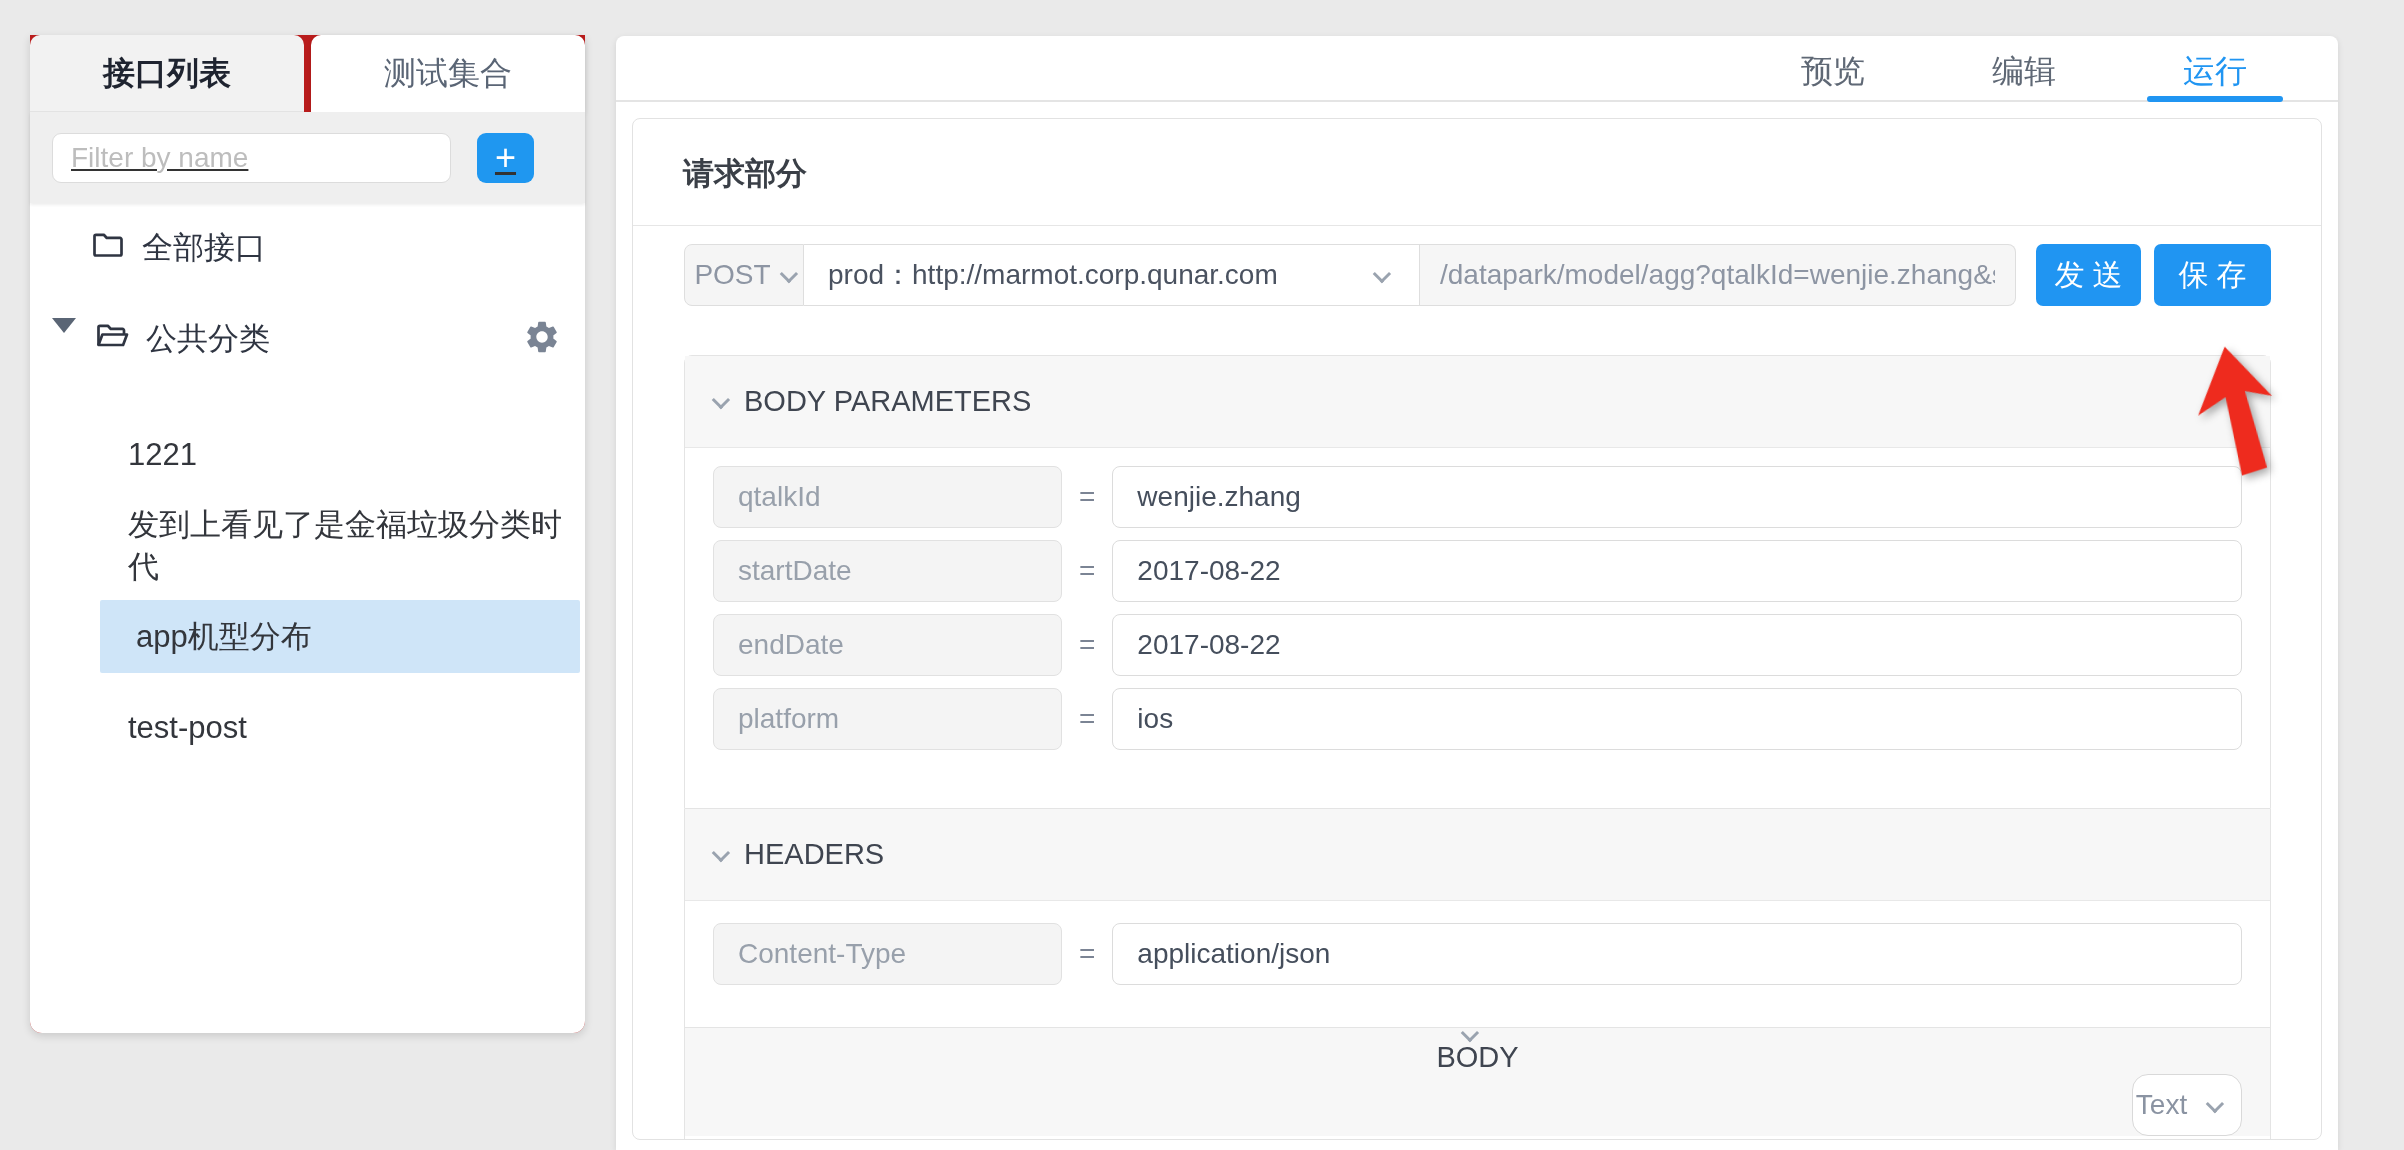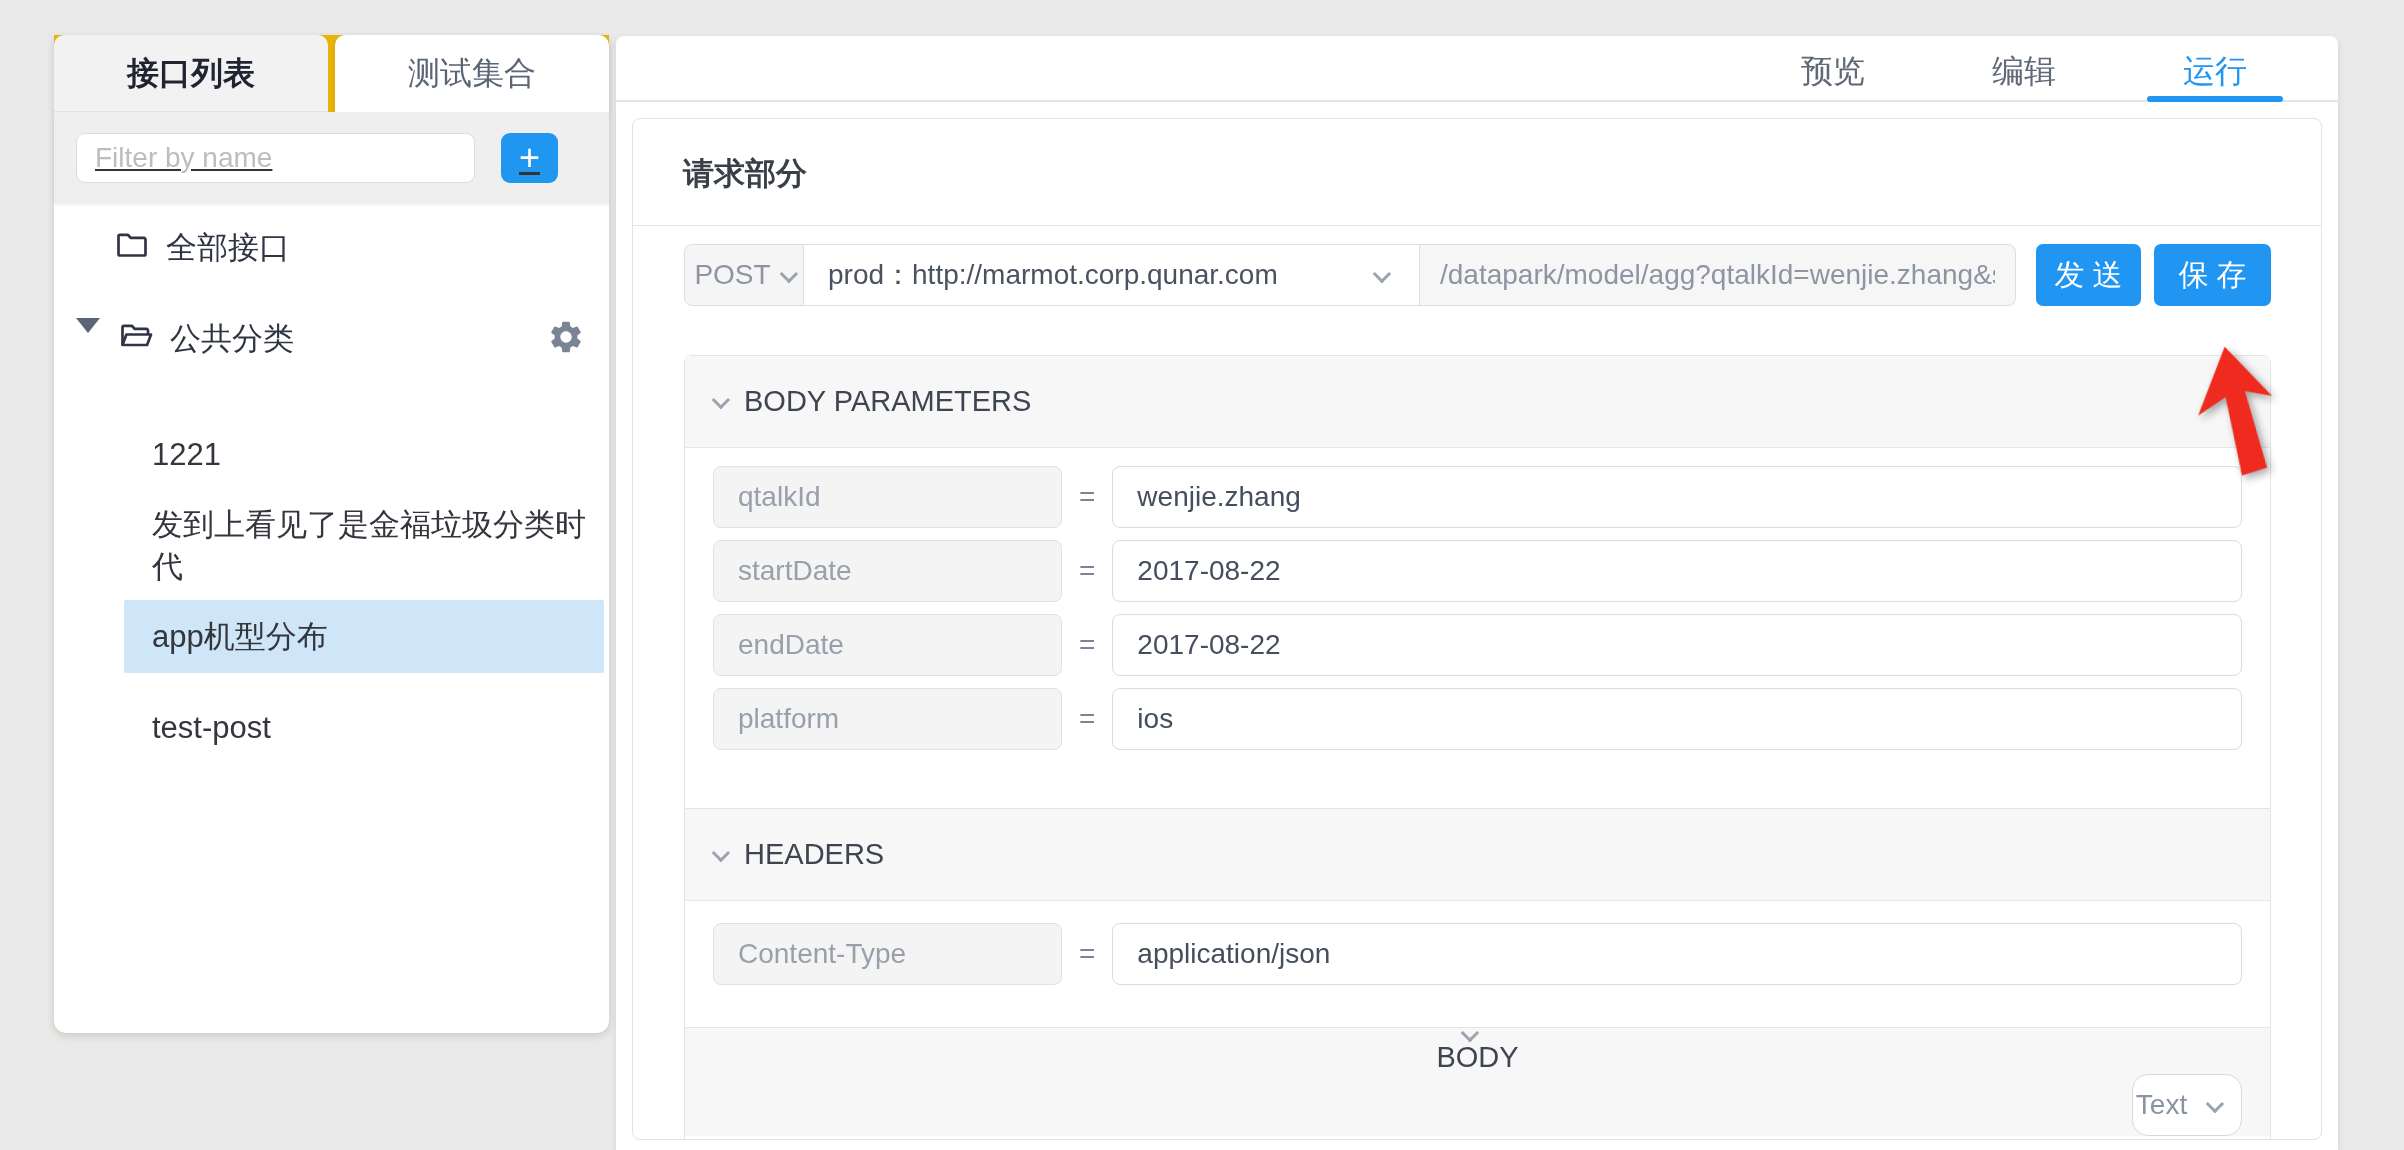--- a/index.html
+++ b/index.html
@@ -5,22 +5,22 @@
   * { margin:0; padding:0; box-sizing:border-box; }
   html,body { width:2404px; height:1150px; overflow:hidden; }
   body {
     position:relative;
     background:#eaeaea;
     font-family:"Liberation Sans","DejaVu Sans",sans-serif;
     color:#333;
   }
   
   .sidebar { position:absolute; left:30px; top:35px; width:555px; height:998px;
-    background:#eab308; border-radius:0 0 12px 12px;
-    box-shadow:0 3px 8px rgba(0,0,0,.14); display:flex; flex-direction:column;margin-left:24px; }
+    background:#b91c1c; border-radius:0 0 12px 12px;
+    box-shadow:0 3px 8px rgba(0,0,0,.14); display:flex; flex-direction:column; }
   .side-tabs { display:flex; height:77px; flex:0 0 77px; }
   .side-tab { flex:1; display:flex; align-items:center; justify-content:center;
     font-size:32px; border-radius:10px 10px 0 0; cursor:pointer; }
   .side-tab.active { background:#f2f2f2; font-weight:bold; color:#1f2430;
     box-shadow:0 -1px 0 rgba(0,0,0,.06) inset; margin-right:7px; }
   .side-tab.inactive { background:#fff; color:#5a6575;
     box-shadow:0 2px 5px rgba(0,0,0,.10); }
   .filter-bar { height:91px; flex:0 0 91px; background:#efefef; display:flex;
     align-items:center; padding:0 22px; gap:26px;
     box-shadow:0 2px 3px rgba(0,0,0,.07); position:relative; z-index:1;text-decoration:underline; }
@@ -39,21 +39,21 @@
     border-right:12px solid transparent; border-top:15px solid #5a6575;
     margin-left:22px; }
   .t-folder-icon { width:36px; height:36px; margin-right:16px; flex:0 0 36px; }
   .t-row.root { padding-left:60px; }
   .t-row.cat  { }
   .t-row.cat .t-folder-icon { margin-left:18px; }
   .t-gear { margin-left:auto; margin-right:24px; width:38px; height:38px; cursor:pointer; }
   .t-child { padding-left:98px; height:91px; display:flex; align-items:center;
     font-size:31px; color:#33363c; cursor:pointer; }
   .t-child.selected { background:#cfe5f8; margin-left:70px; margin-right:5px;
-    padding-left:28px; border-radius:2px; height:73px; margin-top:9px; margin-bottom:9px; }
+    padding-left:36px; border-radius:2px; height:73px; margin-top:9px; margin-bottom:9px; }
   
   .main { position:absolute; left:616px; top:36px; width:1722px; height:1114px;
     background:#fff; border-radius:8px 8px 0 0;
     box-shadow:0 2px 6px rgba(0,0,0,.10); }
   .main-tabs { display:flex; height:66px; border-bottom:2px solid #e4e4e4;
     padding-left:16px;justify-content:flex-end; }
   .mtab { padding:0 36px; margin-right:55px; font-size:32px; color:#5f6875;
     line-height:70px; position:relative; cursor:pointer; }
   .mtab.active { color:#2095f2; }
   .mtab.active::after { content:""; position:absolute; left:0; right:0;

